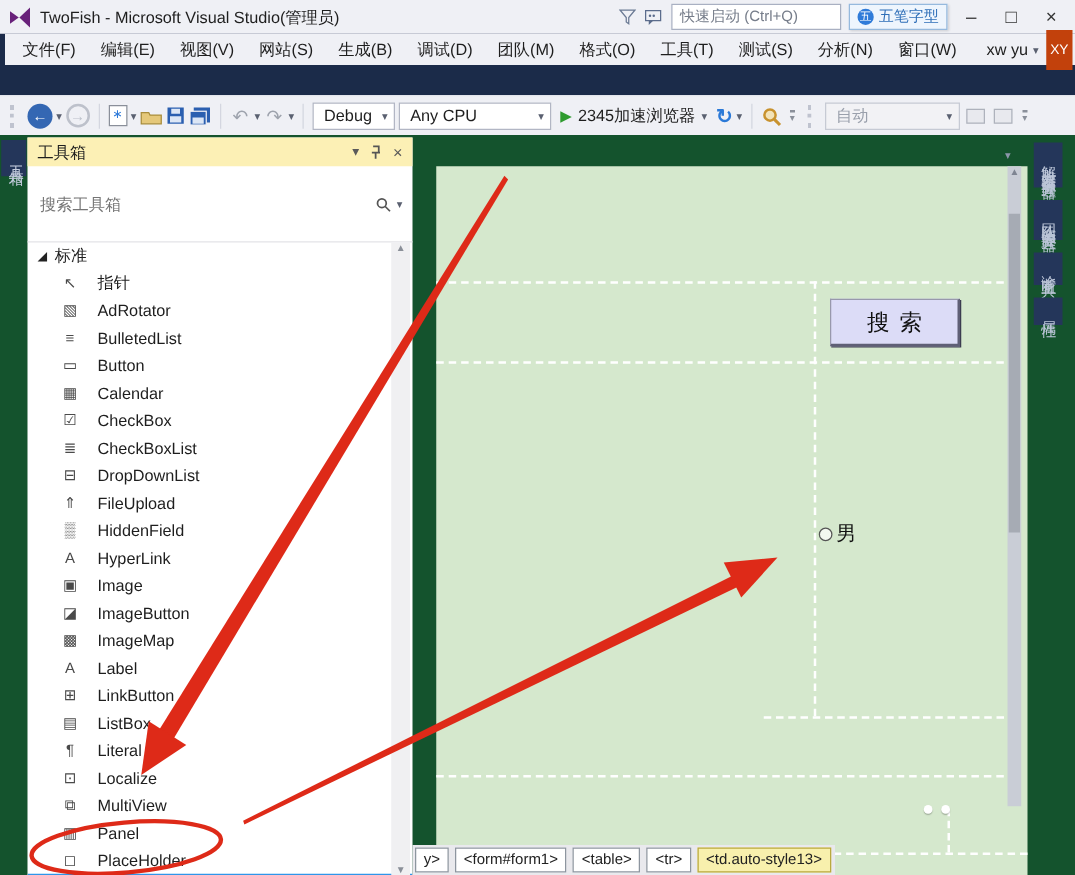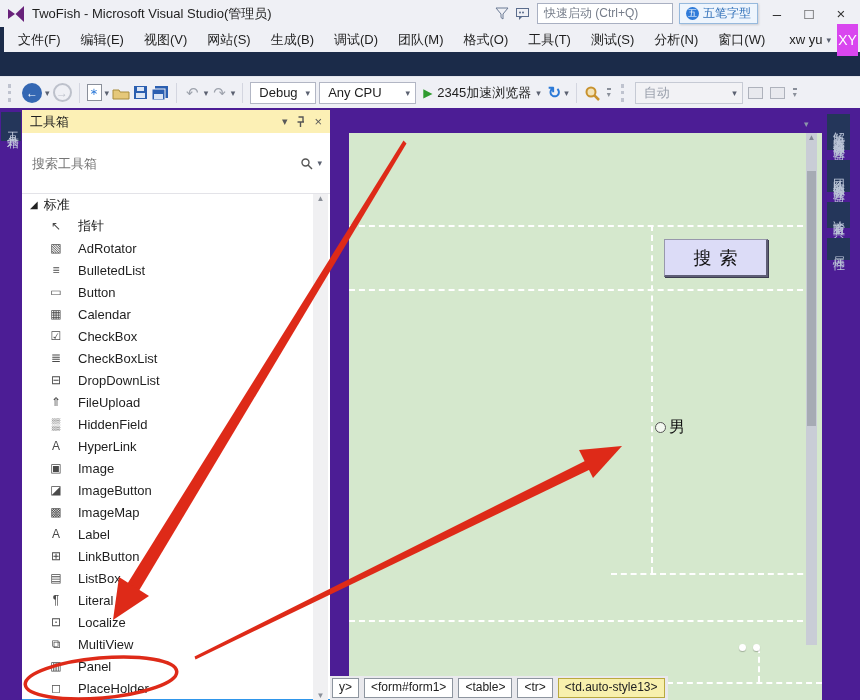--- a/index.html
+++ b/index.html
@@ -16,21 +16,21 @@
        height:19px;padding:0 6px;color:#2f6fb8;font-size:12px;box-shadow:1px 1px 2px rgba(0,0,0,.15);}
   .imeicon{width:13px;height:13px;border-radius:50%;background:#2f7bd9;color:#fff;font-size:9px;
            line-height:13px;text-align:center;}
   .winbtn{width:26px;text-align:center;font-size:15px;color:#333;line-height:24px;}
   .menurow{position:absolute;left:4px;width:860px;height:25px;background:#eff0f5;display:flex;
            align-items:center;padding:0 4px;box-sizing:border-box;font-size:13px;color:#1e1e1e;}
   #menurow1{top:27px}
   #menurow2{top:52px;height:24px}
   .mitem{padding:0 10px;}
   .userarea{display:flex;align-items:center;gap:4px;margin-right:6px;}
-  .avatar{width:21px;height:32px;background:#d946ef;color:#fff;font-size:14px;display:flex;
+  .avatar{width:21px;height:32px;background:#c2410c;color:#fff;font-size:11px;display:flex;
           align-items:center;justify-content:center;margin-right:2px;}
   .caret{font-size:9px;color:#5a6070;}
   
   .toolbar{position:absolute;left:0;top:76px;width:860px;height:32px;background:#eff0f5;
            border-top:1px solid #e3e5ec;display:flex;align-items:center;padding:0 4px;
            box-sizing:border-box;gap:3px;font-size:13px;color:#1e1e1e;}
   .grip{width:4px;height:18px;border-left:3px dotted #bfc3cf;margin:0 4px;}
   .circle{width:20px;height:20px;border-radius:50%;display:flex;align-items:center;
           justify-content:center;font-size:12px;}
   .back{background:#3467b3;color:#fff;}
@@ -42,21 +42,21 @@
   .combo{display:flex;align-items:center;height:22px;border:1px solid #b2b6c4;background:#fff;
          padding:0 5px 0 8px;gap:8px;box-sizing:border-box;}
   .combo.dis{background:#f2f2f5;color:#9aa0ac;border-color:#c6cad4;font-family:Liberation Serif, serif;}
   .runbtn{display:flex;align-items:center;gap:5px;padding:0 4px;}
   .play{color:#2f9b2f;font-size:12px;}
   .refresh{color:#2b79d7;font-size:16px;font-weight:bold;}
   .ofl{display:inline-block;border-top:2px solid #8a8f9a;color:#8a8f9a;font-size:8px;
        line-height:7px;padding-top:1px;margin:0 3px;}
   .miniicon{width:13px;height:10px;border:1px solid #aeb2bc;background:#e8e9ee;margin:0 2px;}
   
-  .ws{position:absolute;left:0;top:108px;width:860px;height:592px;background:#4c1d95;}
+  .ws{position:absolute;left:0;top:108px;width:860px;height:592px;background:#14532d;}
   .lefttab{position:absolute;left:1px;top:4px;width:20px;padding:10px 0;background:#24365a;
            color:#c3cbdc;font-size:12px;writing-mode:vertical-rl;text-align:center;letter-spacing:3px;}
   
   .toolbox{position:absolute;left:22px;top:2px;width:308px;height:590px;background:#fff;
            display:flex;flex-direction:column;box-sizing:border-box;}
   .tbhead{height:23px;flex:none;background:#fcf0b5;display:flex;align-items:center;gap:8px;
           padding:0 8px;font-size:13px;color:#1e1e1e;}
   .tbhico{color:#5a5a5a;font-size:11px;}
   .tbsearch{height:26px;flex:none;border-bottom:1px solid #e3e3e8;display:flex;align-items:center;
             padding:17px 8px;gap:4px;}
@@ -182,21 +182,21 @@
     <span class="vsep"></span>
     <span class="tbicon">↶</span>
     <span class="caret">▾</span>
     <span class="tbicon">↷</span>
     <span class="caret">▾</span>
     <span class="vsep"></span>
     <span class="combo">
       <span>Debug</span>
       <span class="caret">▾</span>
     </span>
-    <span class="combo" style="width:97px">
+    <span class="combo" style="width:122px">
       <span style="flex:1">Any CPU</span>
       <span class="caret">▾</span>
     </span>
     <span class="runbtn">
       <span class="play">▶</span>
       <span>2345加速浏览器</span>
       <span class="caret">▾</span>
     </span>
     <span class="refresh">↻</span>
     <span class="caret">▾</span>

